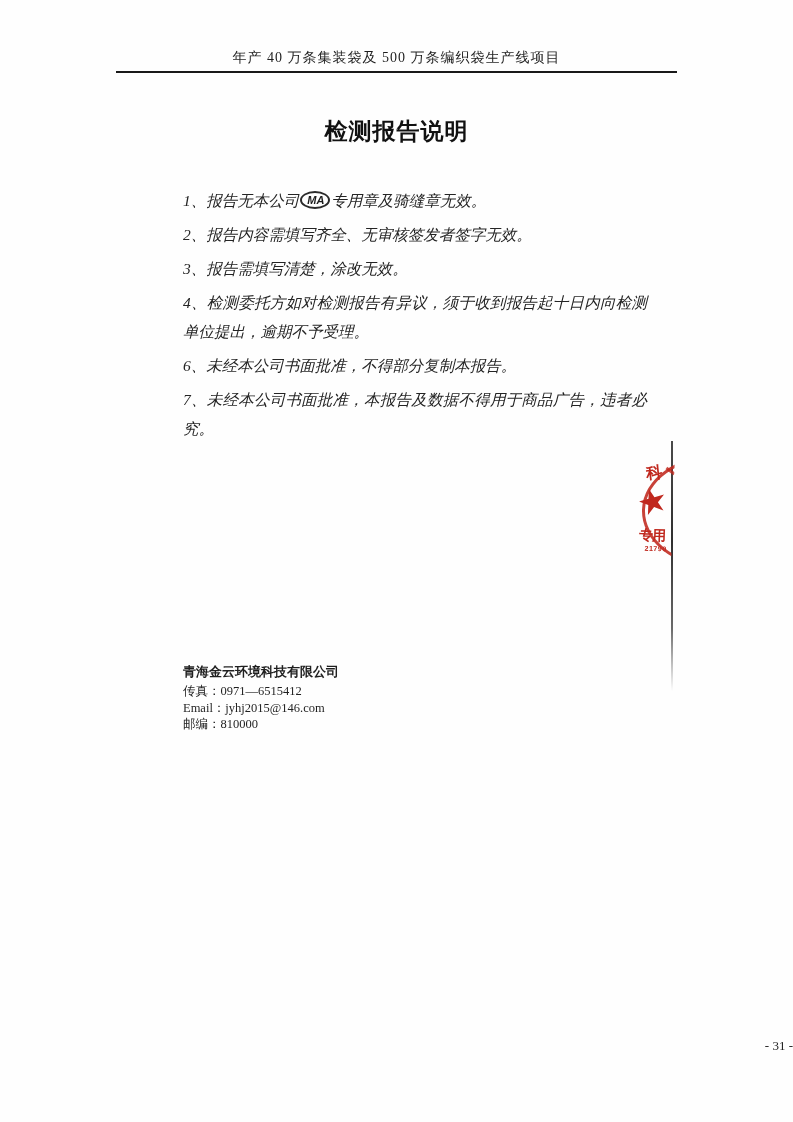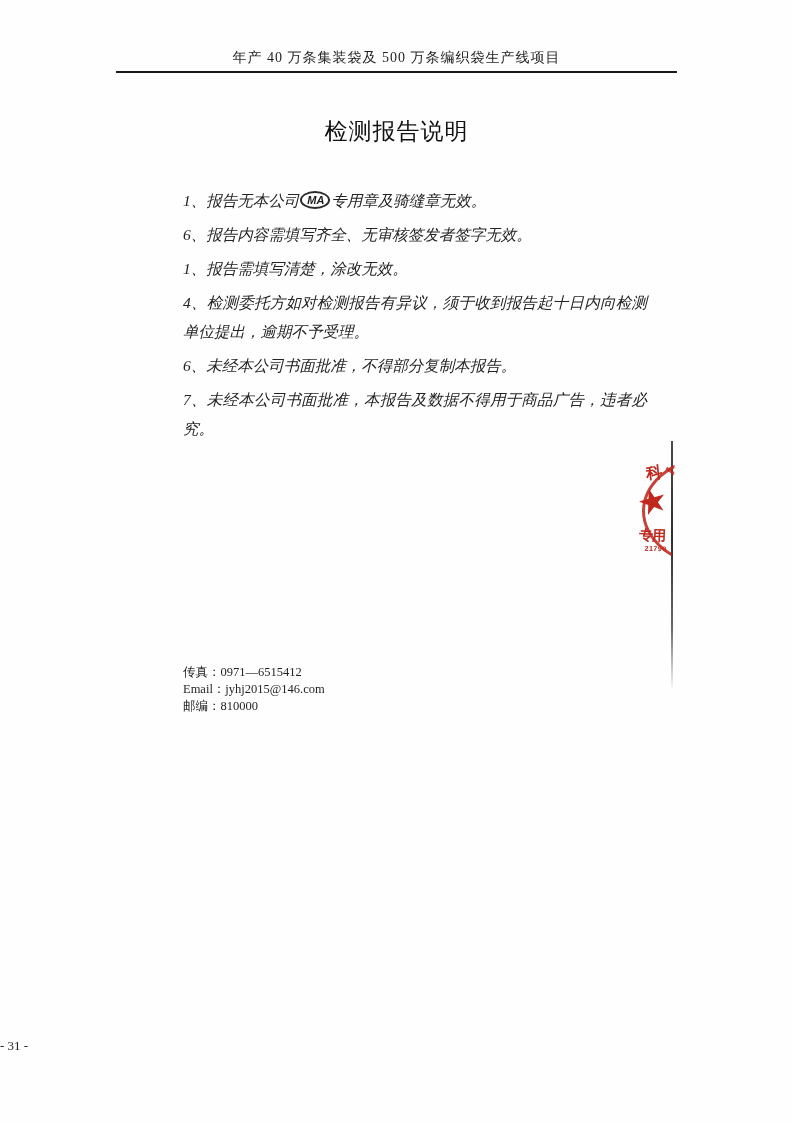--- a/index.html
+++ b/index.html
@@ -16,21 +16,21 @@
   .header-text{
     position:absolute;top:49px;left:0;width:793px;
     text-align:center;font-size:14px;letter-spacing:1px;color:#1e1e1e;
   }
   .header-line{
     position:absolute;top:71px;left:116px;width:561px;height:2px;
     background:#191919;
   }
   .doc-title{
     position:absolute;top:116px;left:0;width:793px;
-    text-align:center;font-size:23px;font-weight:normal;
+    text-align:center;font-size:23px;font-weight:bold;
     letter-spacing:1px;color:#111;
   }
   .notes{
     position:absolute;top:186px;left:183px;width:464px;
     font-size:15.5px;line-height:29px;color:#242424;
     text-align:justify;
     font-style:italic;
   }
   .note-item{margin-bottom:5px;}
   .cma-mark{
@@ -45,21 +45,21 @@
     transform:translateY(-2px);
   }
   .contact{
     position:absolute;top:664px;left:183px;width:560px;
     font-size:12.5px;line-height:16.8px;color:#1f1f1f;
     white-space:nowrap;
   }
   .contact .company{font-size:13px;font-weight:bold;margin-bottom:2px;}
   .page-number{
     position:absolute;top:1038px;left:0;width:793px;
-    text-align:left;font-size:13px;color:#222;
+    text-align:right;font-size:13px;color:#222;
   }
   
   .scan-edge-line{
     position:absolute;left:671px;top:441px;width:2px;height:250px;
     background:linear-gradient(#4a4a4a 0%,#2f2f2f 40%,#6a6a6a 75%,rgba(120,120,120,0) 100%);
   }
   
   .stamp{
     position:absolute;left:639px;top:451px;width:34px;height:118px;
     overflow:hidden;transform:rotate(2deg);
@@ -97,28 +97,29 @@
 
 <div class="page">
 
   <div class="header-text">年产 40 万条集装袋及 500 万条编织袋生产线项目</div>
   <div class="header-line"></div>
 
   <div class="doc-title">检测报告说明</div>
 
   <div class="notes">
     <div class="note-item"><span>1、报告无本公司</span><span class="cma-mark"><span>MA</span></span><span>专用章及骑缝章无效。</span></div>
-    <div class="note-item">6、报告内容需填写齐全、无审核签发者签字无效。</div>
-    <div class="note-item">1、报告需填写清楚，涂改无效。</div>
+    <div class="note-item">2、报告内容需填写齐全、无审核签发者签字无效。</div>
+    <div class="note-item">3、报告需填写清楚，涂改无效。</div>
     <div class="note-item">4、检测委托方如对检测报告有异议，须于收到报告起十日内向检测单位提出，逾期不予受理。</div>
     <div class="note-item">6、未经本公司书面批准，不得部分复制本报告。</div>
     <div class="note-item">7、未经本公司书面批准，本报告及数据不得用于商品广告，违者必究。</div>
   </div>
 
   <div class="contact">
+    <div class="company">青海金云环境科技有限公司</div>
     <div>传真：0971—6515412</div>
     <div>Email：jyhj2015@146.com</div>
     <div>邮编：810000</div>
   </div>
 
   <div class="scan-edge-line"></div>
 
   <div class="stamp">
     <div class="stamp-ring"></div>
     <div class="stamp-arc-char">科</div>

